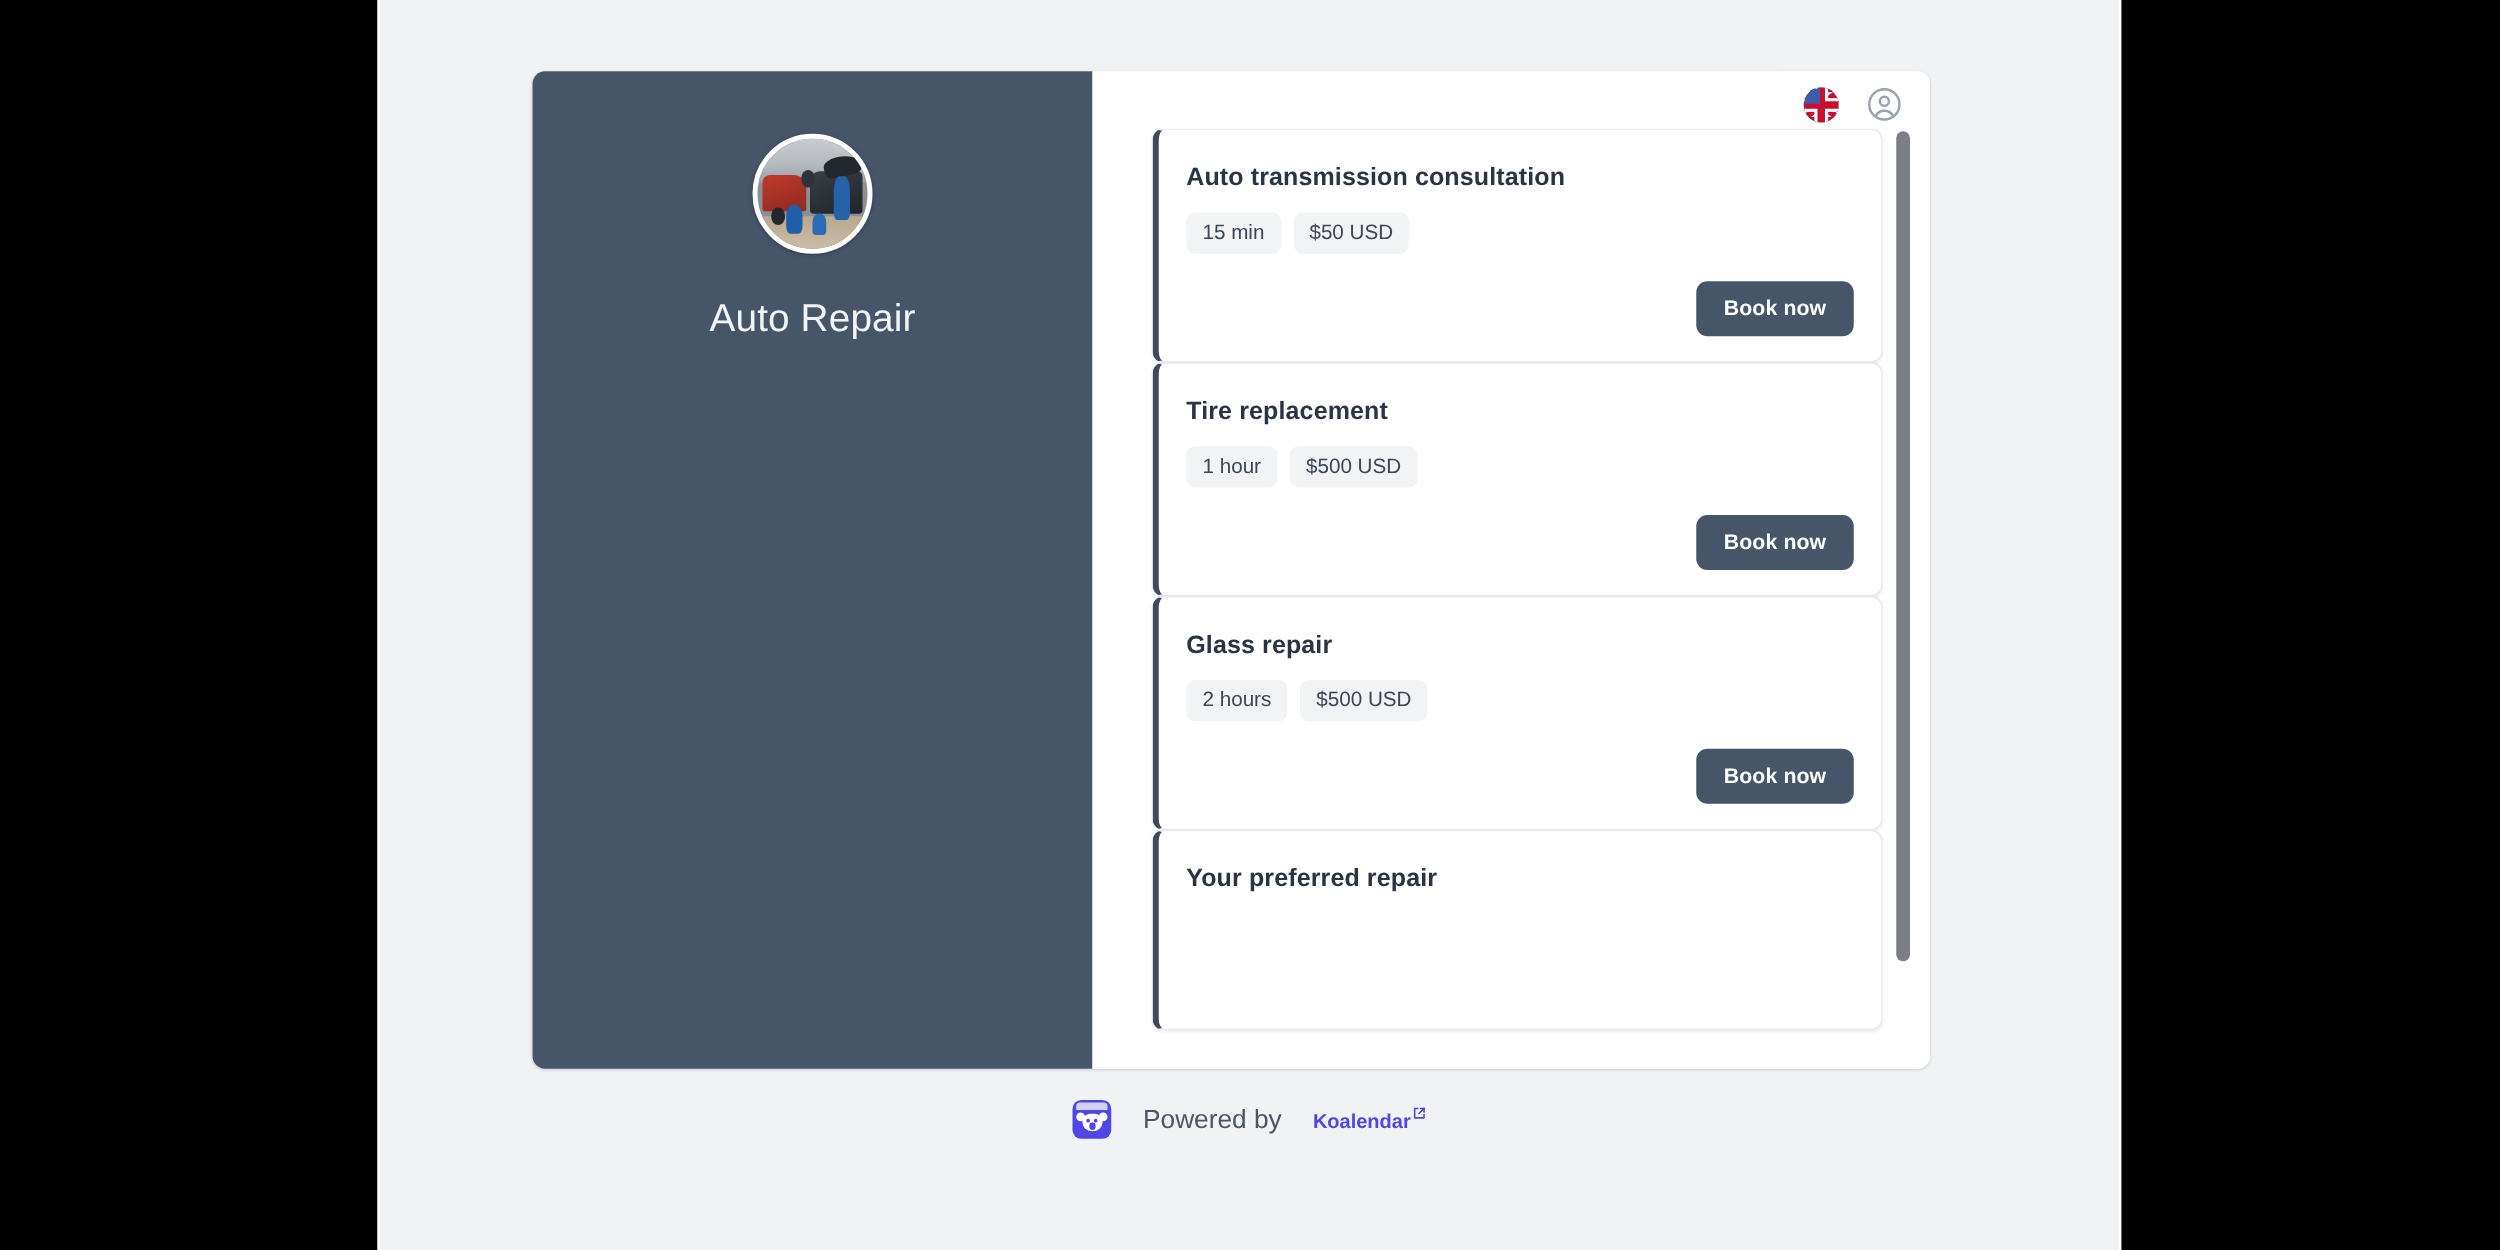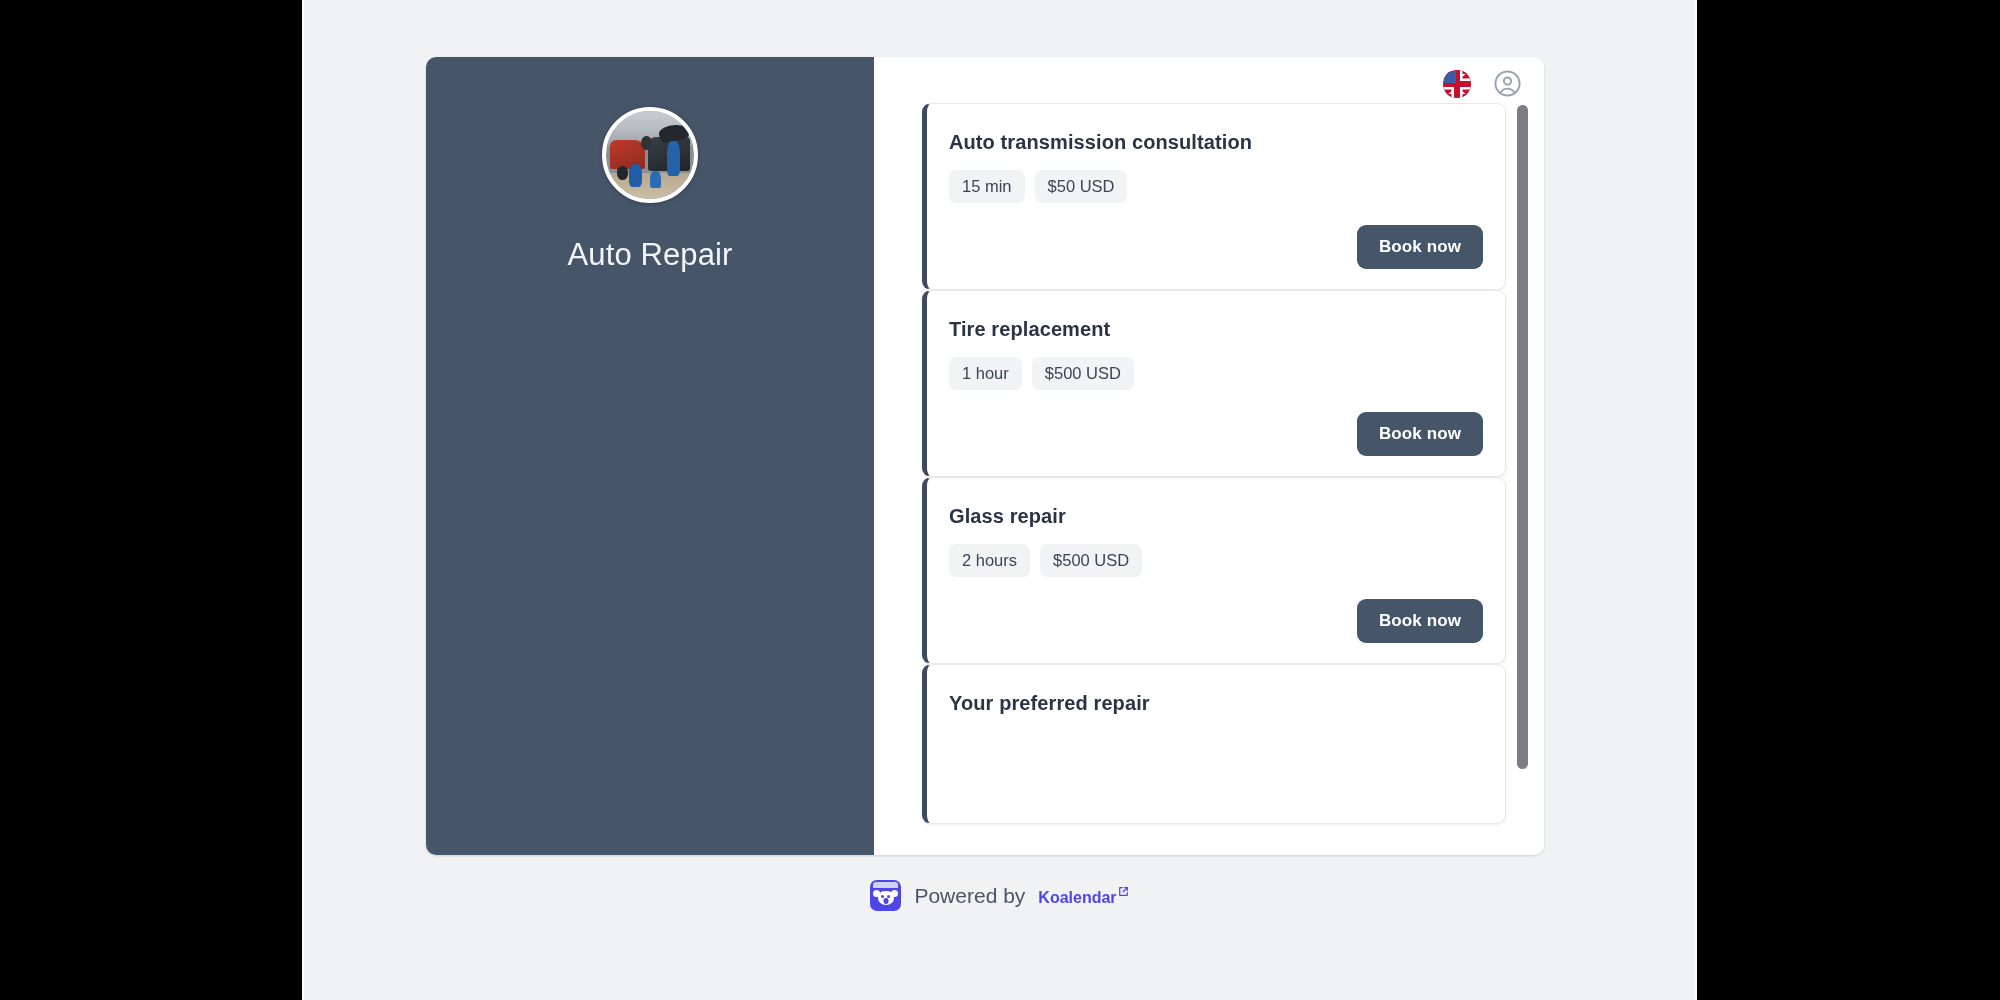--- a/index.html
+++ b/index.html
@@ -228,21 +228,21 @@
 
   
   .footer {
     position: absolute;
     left: 0;
     top: 880px;
     width: 100%;
     display: flex;
     justify-content: center;
     align-items: center;
-    gap: 13px;
+    gap: 25px;
   }
 
   .koala-logo {
     width: 31px; height: 31px;
     background: #4f46e5;
     border-radius: 7px;
     position: relative;
     flex: 0 0 auto;
   }
   .koala-logo .cap {

